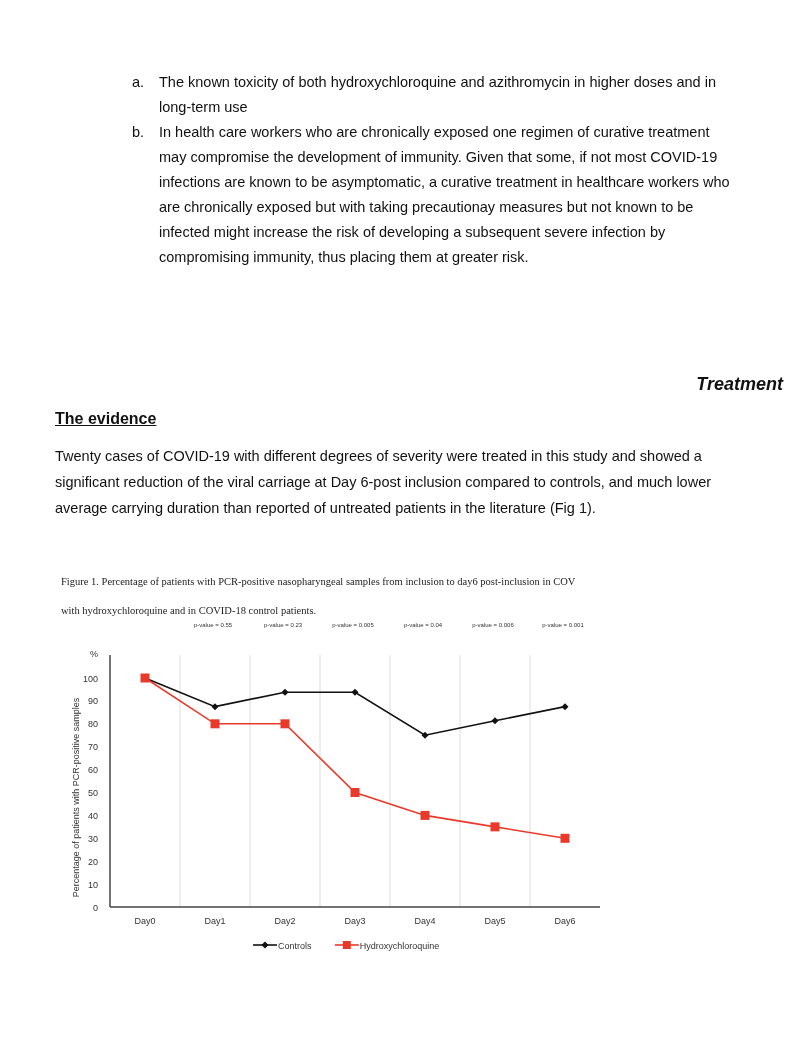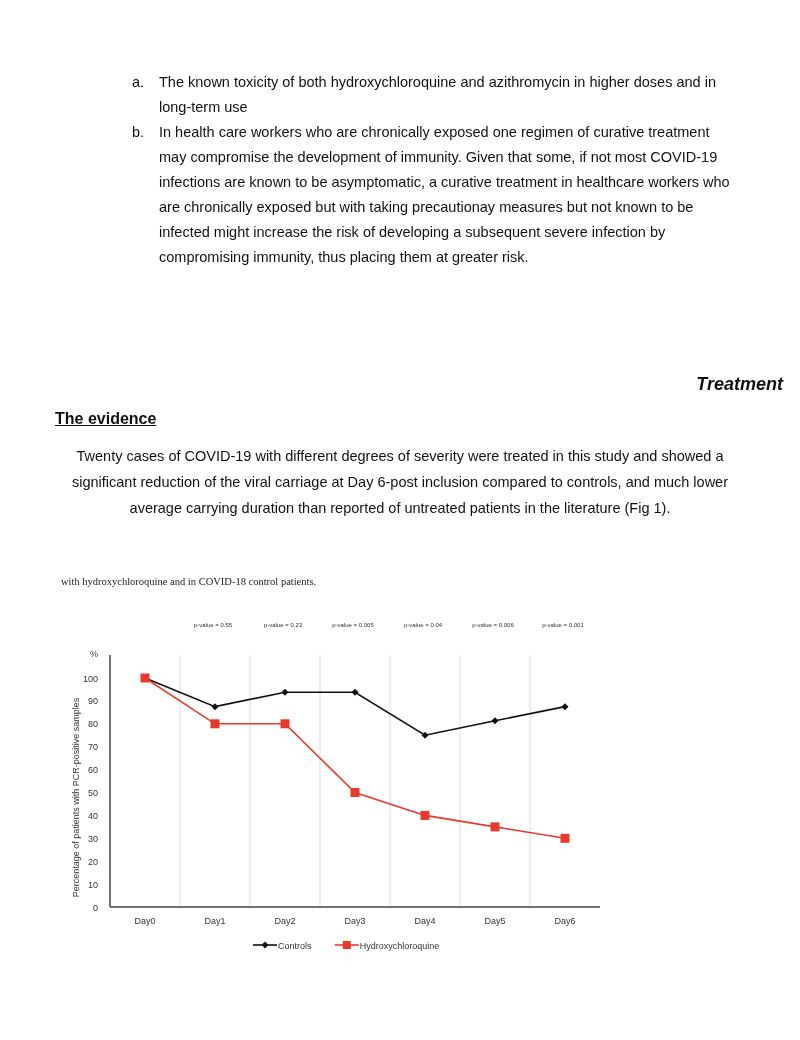--- a/index.html
+++ b/index.html
@@ -7,21 +7,21 @@
          font-family: "Liberation Sans", sans-serif; color: #111; }
   .doc { position: absolute; left: 0; top: 0; width: 800px; height: 1040px; }
   .list { position: absolute; left: 132px; top: 70px; width: 600px;
           font-family: "Liberation Sans", sans-serif; font-size: 14.5px; line-height: 25px; }
   .li { position: relative; padding-left: 27px; }
   .li .marker { position: absolute; left: 0; top: 0; }
   .heading-center { position: absolute; left: 0; width: 783px; top: 374px; text-align: right;
                     font-weight: bold; font-size: 18px; font-style: italic; }
   .subheading { position: absolute; left: 55px; top: 410px; font-weight: bold; font-size: 16px;
                 text-decoration: underline; }
-  .para { position: absolute; left: 55px; top: 443px; width: 690px; font-size: 14.5px; line-height: 26px; text-align: center; }
+  .para { position: absolute; left: 55px; top: 443px; width: 690px; font-size: 14.5px; line-height: 26px; }
   .fig-caption { position: absolute; left: 61px; top: 567px; width: 600px; white-space: nowrap;
                  font-family: "Liberation Serif", serif; font-size: 10.5px; line-height: 29px;
                  color: #222; overflow: hidden; }
   svg.chart { position: absolute; left: 0; top: 0; }
   .chart text { font-family: "Liberation Sans", sans-serif; fill: #333; }
 </style>
 </head>
 <body>
 
 <div class="doc">
@@ -34,20 +34,21 @@
       <span class="marker">b.</span>
       <span>In health care workers who are chronically exposed one regimen of curative treatment may compromise the development of immunity. Given that some, if not most COVID-19 infections are known to be asymptomatic, a curative treatment in healthcare workers who are chronically exposed but with taking precautionay measures but not known to be infected might increase the risk of developing a subsequent severe infection by compromising immunity, thus placing them at greater risk.</span>
     </div>
   </div>
 
   <div class="heading-center">Treatment</div>
   <div class="subheading">The evidence</div>
   <div class="para">Twenty cases of COVID-19  with different degrees of severity were treated in this study and showed a significant reduction of the viral carriage at Day 6-post inclusion compared to controls, and much lower average carrying duration than reported of untreated patients in the literature (Fig 1).</div>
 
   <div class="fig-caption">
+    <div>Figure 1. Percentage of patients with PCR-positive nasopharyngeal samples from inclusion to day6 post-inclusion in COV</div>
     <div>with hydroxychloroquine and in COVID-18 control patients.</div>
   </div>
 
   <svg class="chart" id="chart" width="800" height="1040">
       <line x1="180" y1="655" x2="180" y2="907" stroke="#dddddd" stroke-width="1"></line>
       <line x1="250" y1="655" x2="250" y2="907" stroke="#dddddd" stroke-width="1"></line>
       <line x1="320" y1="655" x2="320" y2="907" stroke="#dddddd" stroke-width="1"></line>
       <line x1="390" y1="655" x2="390" y2="907" stroke="#dddddd" stroke-width="1"></line>
       <line x1="460" y1="655" x2="460" y2="907" stroke="#dddddd" stroke-width="1"></line>
       <line x1="530" y1="655" x2="530" y2="907" stroke="#dddddd" stroke-width="1"></line>

